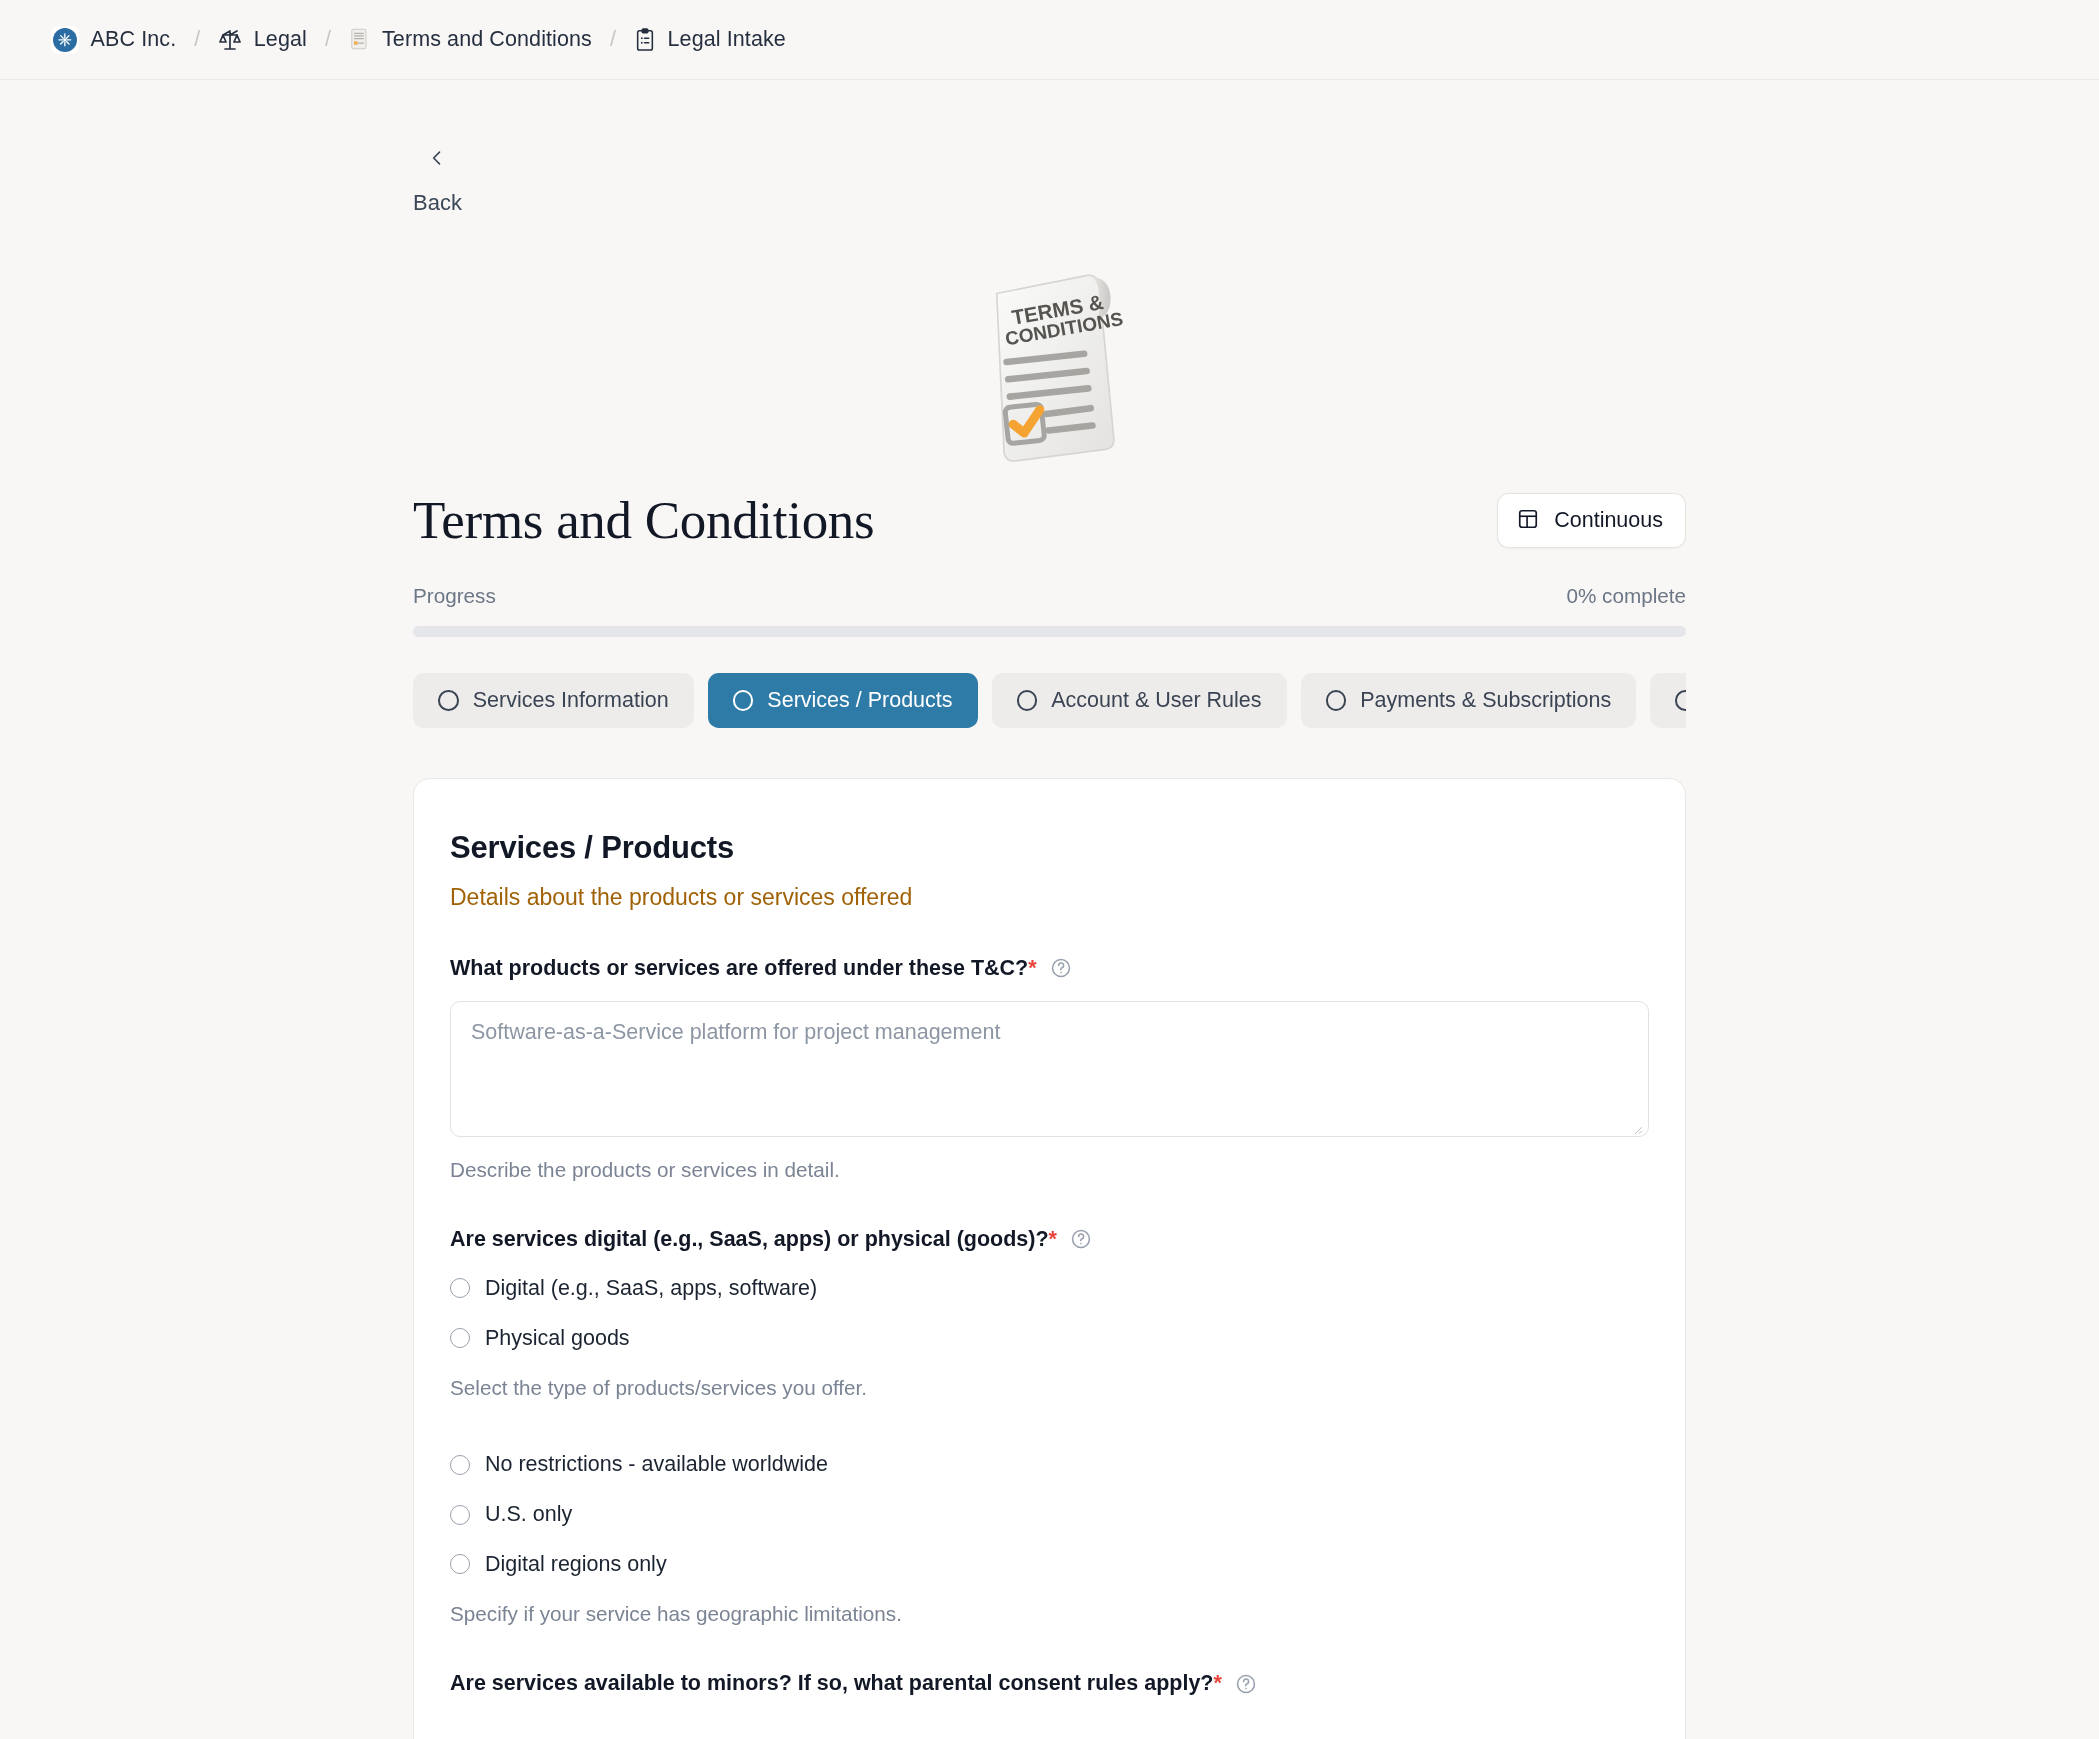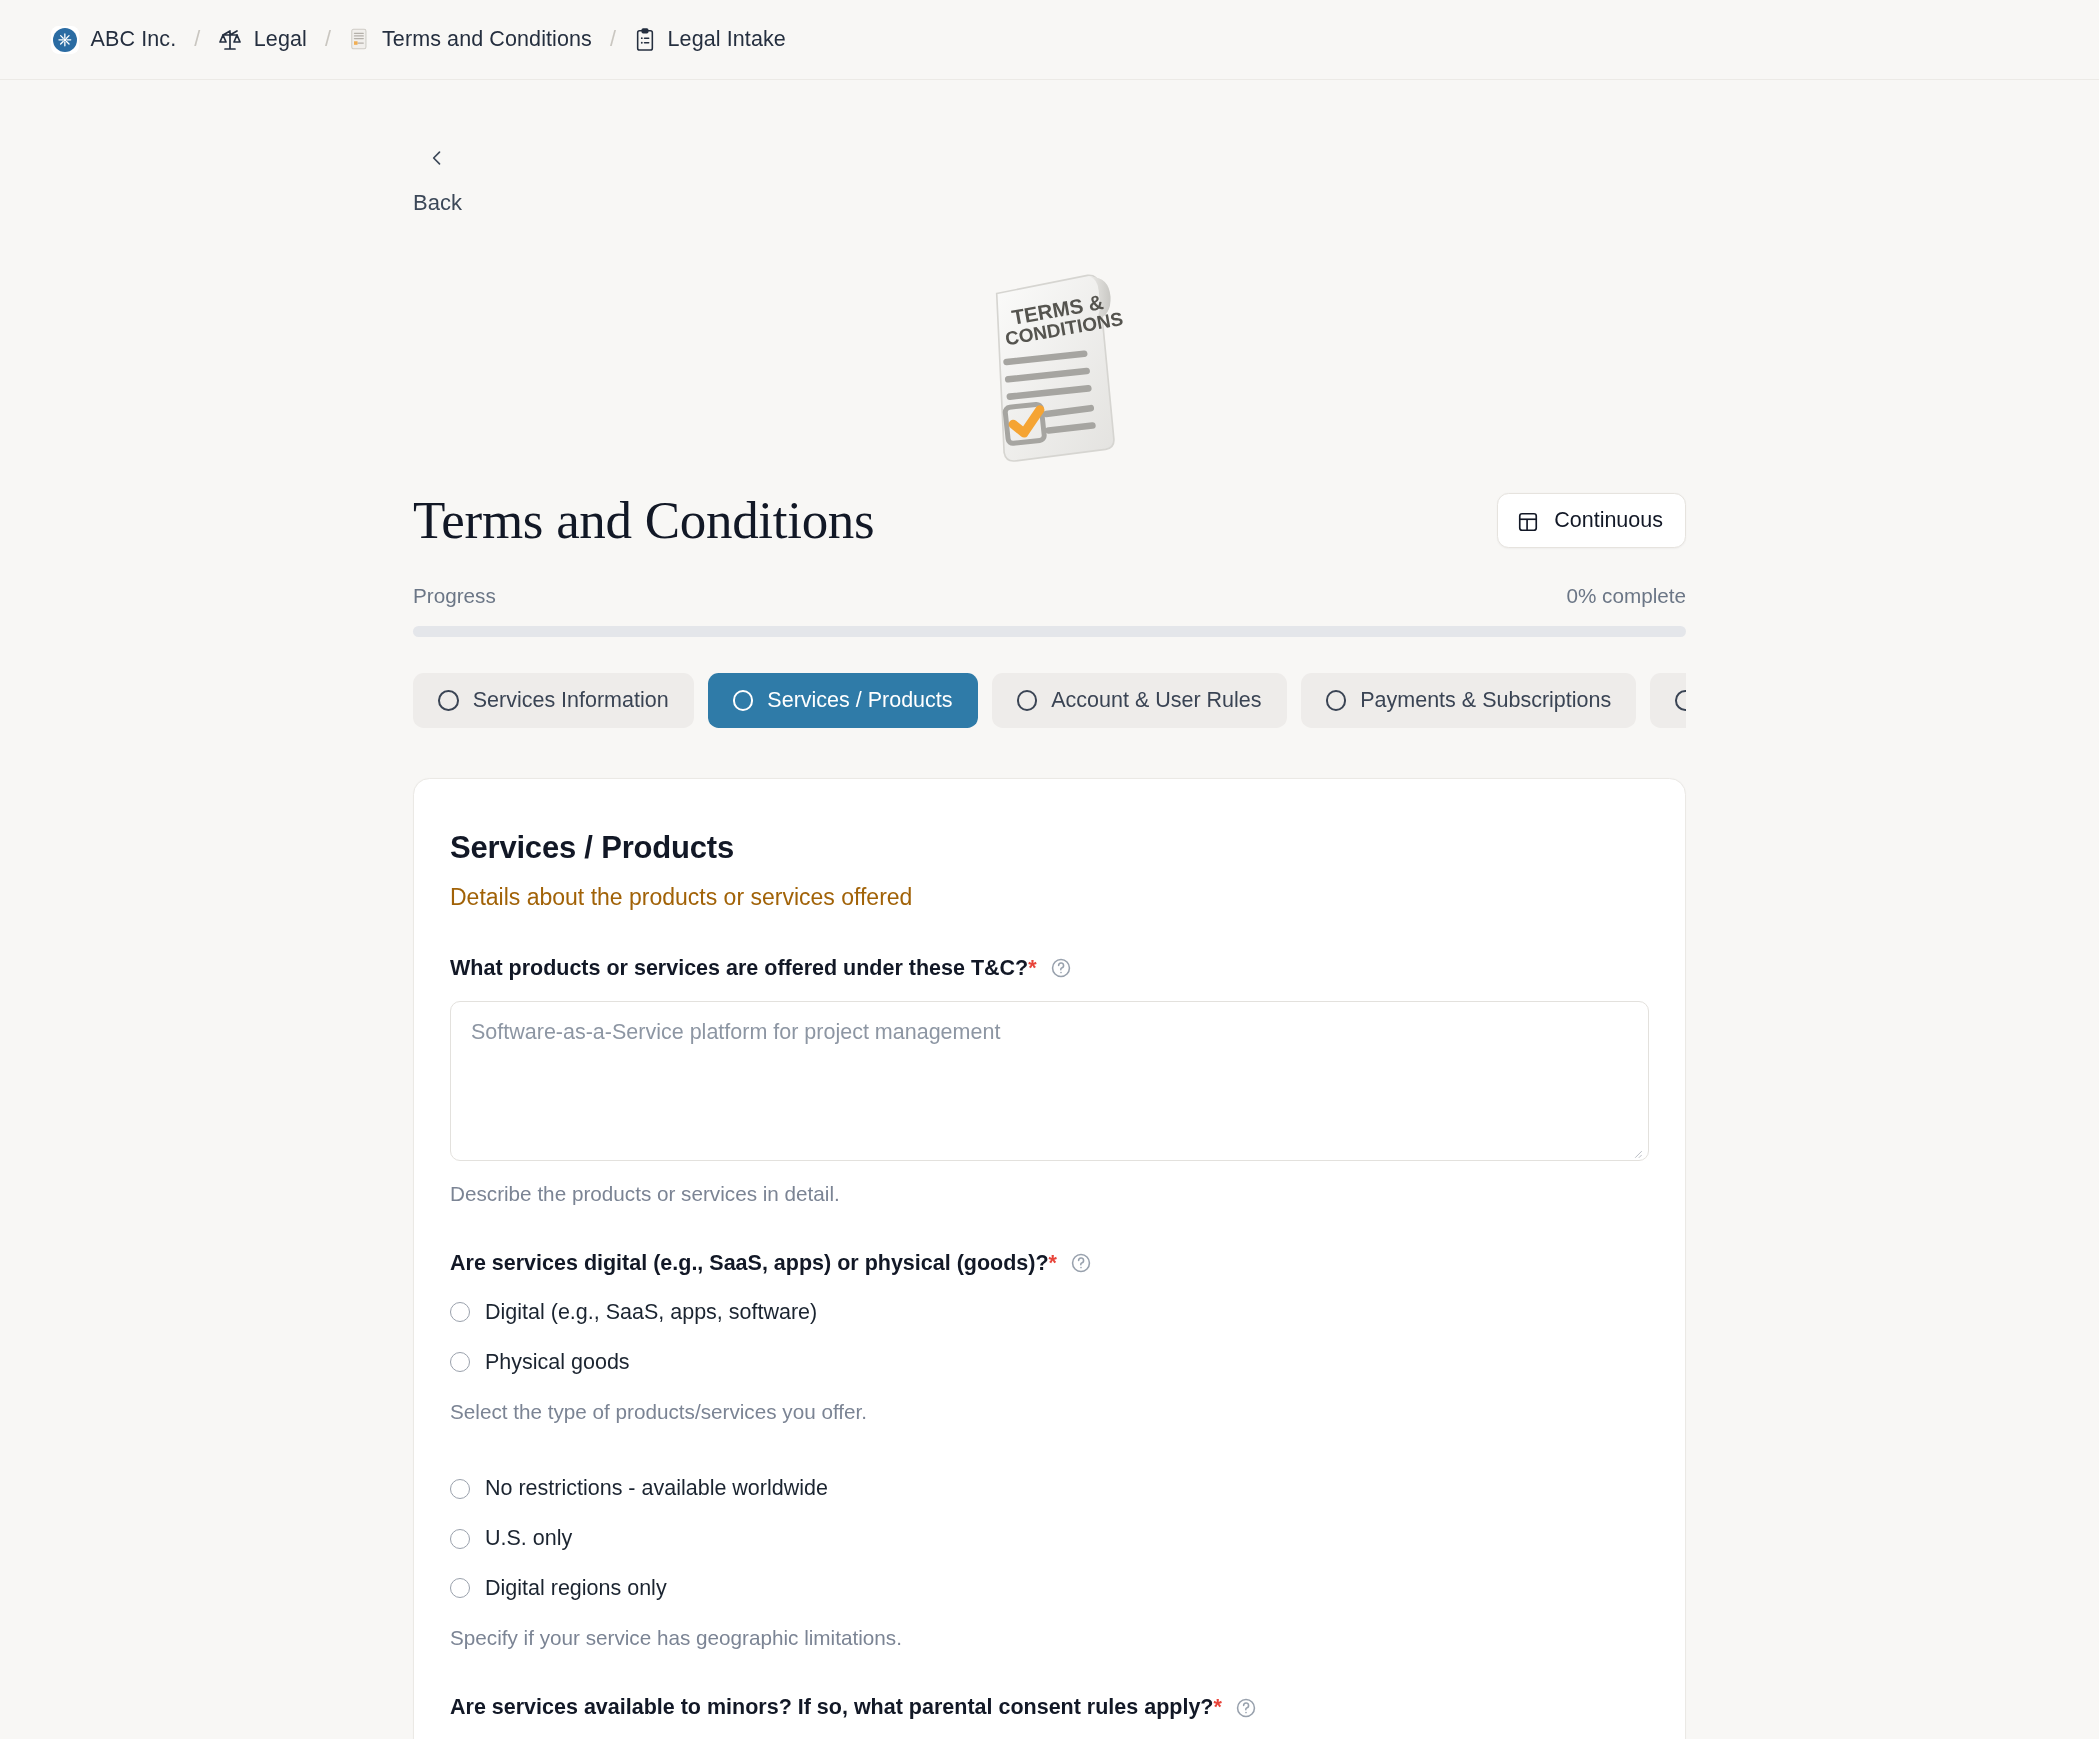--- a/index.html
+++ b/index.html
@@ -73,21 +73,21 @@
   .title-row {
     display: flex; align-items: center; justify-content: space-between;
     margin-top: 31px;
   }
   .page-title {
     font-family: "Liberation Serif", serif;
     font-size: 53px; font-weight: 400; color: #121826;
     letter-spacing: -0.3px; line-height: 1.05;
   }
   .mode-btn {
-    display: flex; align-items: flex-end; gap: 15px;
+    display: flex; align-items: flex-start; gap: 15px;
     background: #ffffff; border: 0.8px solid #e6e3de; border-radius: 11.6px;
     padding: 14px 22px 14px 19px;
     font-size: 21.5px; color: #121826; cursor: pointer;
     box-shadow: 0 0.8px 1.7px rgba(16,24,40,.04);
   }
 
   
   .progress-row {
     display: flex; align-items: center; justify-content: space-between;
     margin-top: 36px;
@@ -135,21 +135,21 @@
 
   .field { margin-top: 45px; }
   .field-label {
     display: flex; align-items: center; gap: 13.2px;
     font-size: 21.5px; font-weight: 700; color: #121826;
   }
   .req { color: #e8443a; font-weight: 700; }
   .help-ico { flex: 0 0 auto; cursor: pointer; }
 
   .ta {
-    margin-top: 20px; width: 1199px; height: 160px;
+    margin-top: 20px; width: 1199px; height: 136px;
     border: 0.8px solid #e3e1dd; border-radius: 10px;
     background: #fff; padding: 18px 20px;
     font-family: "Liberation Sans", sans-serif;
     font-size: 21.5px; color: #121826; resize: none;
     position: relative;
   }
   .ta::placeholder { color: #8d96a3; }
   .ta-wrap { position: relative; width: max-content; }
   .ta-grip {
     position: absolute; right: 6.6px; bottom: 5.8px;

